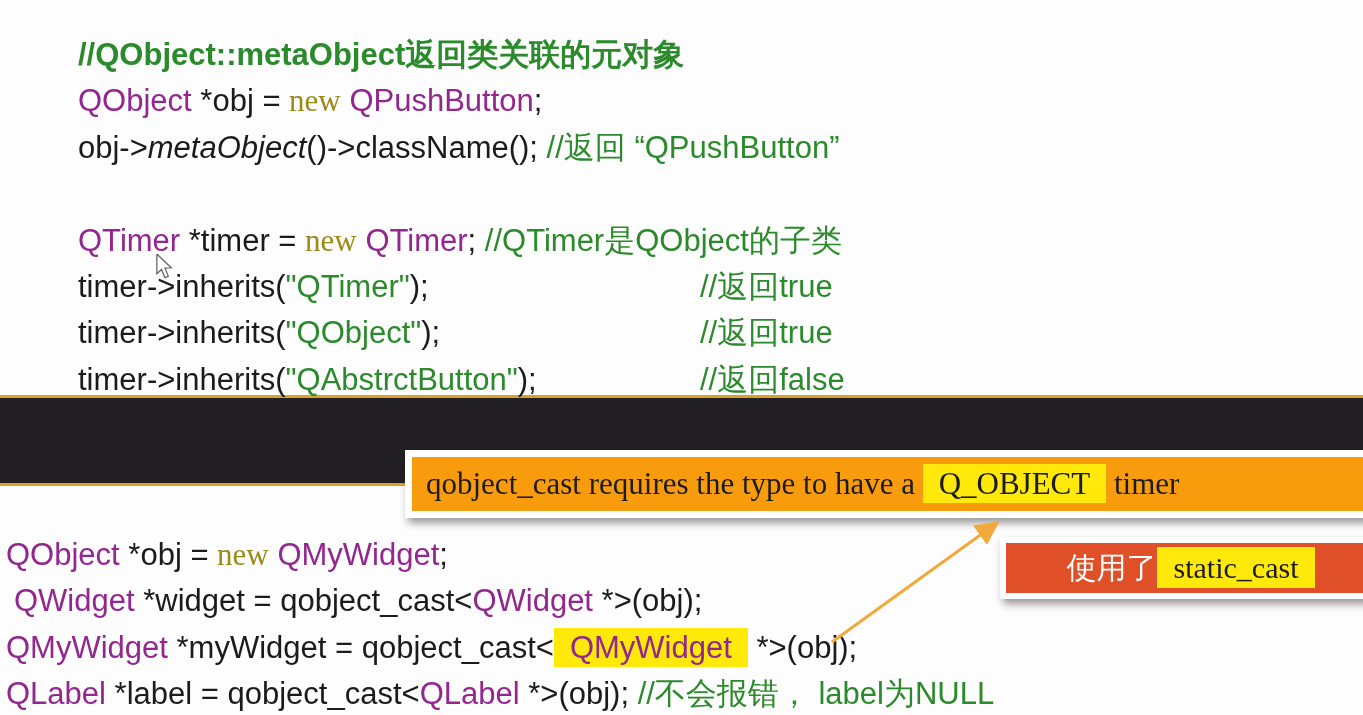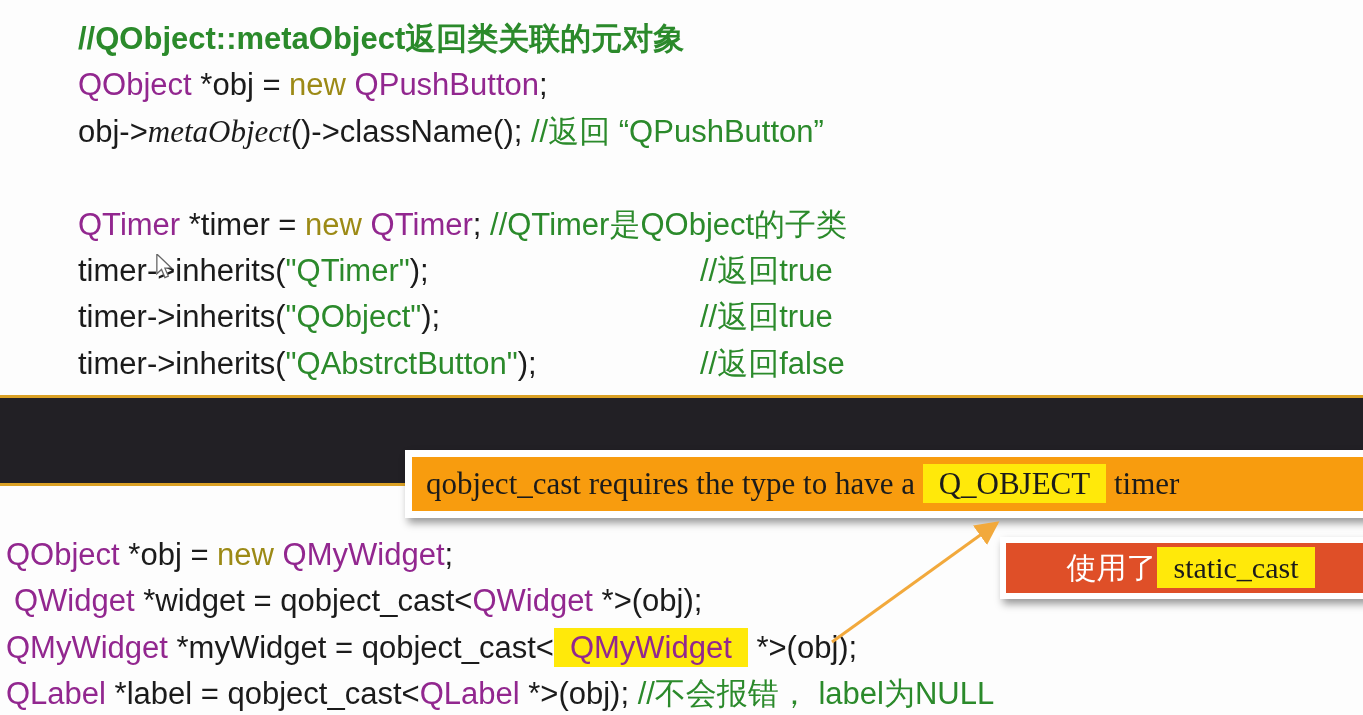--- a/index.html
+++ b/index.html
@@ -3,32 +3,32 @@
 <meta charset="utf-8">
 <style>
   html,body{margin:0;padding:0;}
   body{
     width:1363px;height:715px;position:relative;overflow:hidden;
     background:#fdfdfd;
     font-family:"Liberation Sans","DejaVu Sans",sans-serif;
   }
   
   .code-block{position:absolute;font-size:31px;line-height:46.4px;white-space:pre;}
-  #top-code{left:78px;top:16px;width:1280px;}
+  #top-code{left:78px;top:32px;width:1280px;}
   #bottom-code{left:6px;top:532px;width:1357px;}
   .code-line{position:relative;height:46.4px;}
   .code-line.spacer{height:46.4px;}
   .seg-plain{color:var(--c-plain);}
   .seg-type{color:var(--c-type);}
-  .seg-keyword{color:var(--c-keyword);}
+  .seg-keyword{color:var(--c-keyword);font-family:Liberation Serif, serif;}
   .seg-comment{color:var(--c-comment);}
   .seg-string{color:var(--c-string);}
   .seg-dark{color:var(--c-plain);font-family:Liberation Serif, serif;}
   .seg-white{color:#ffffff;}
-  .i{font-style:italic;font-family:Liberation Serif, serif;}
+  .i{font-style:italic;}
   .b{font-weight:bold;}
   .hl{background:var(--c-highlight);padding:2px 16px;}
   .col-comment{position:absolute;top:0;}
   
   #band{
     position:absolute;left:0;top:395px;width:1363px;height:85px;
     background:var(--c-band_bg);
     border-top:3px solid var(--c-band_border);
     border-bottom:3px solid var(--c-band_border);
   }

